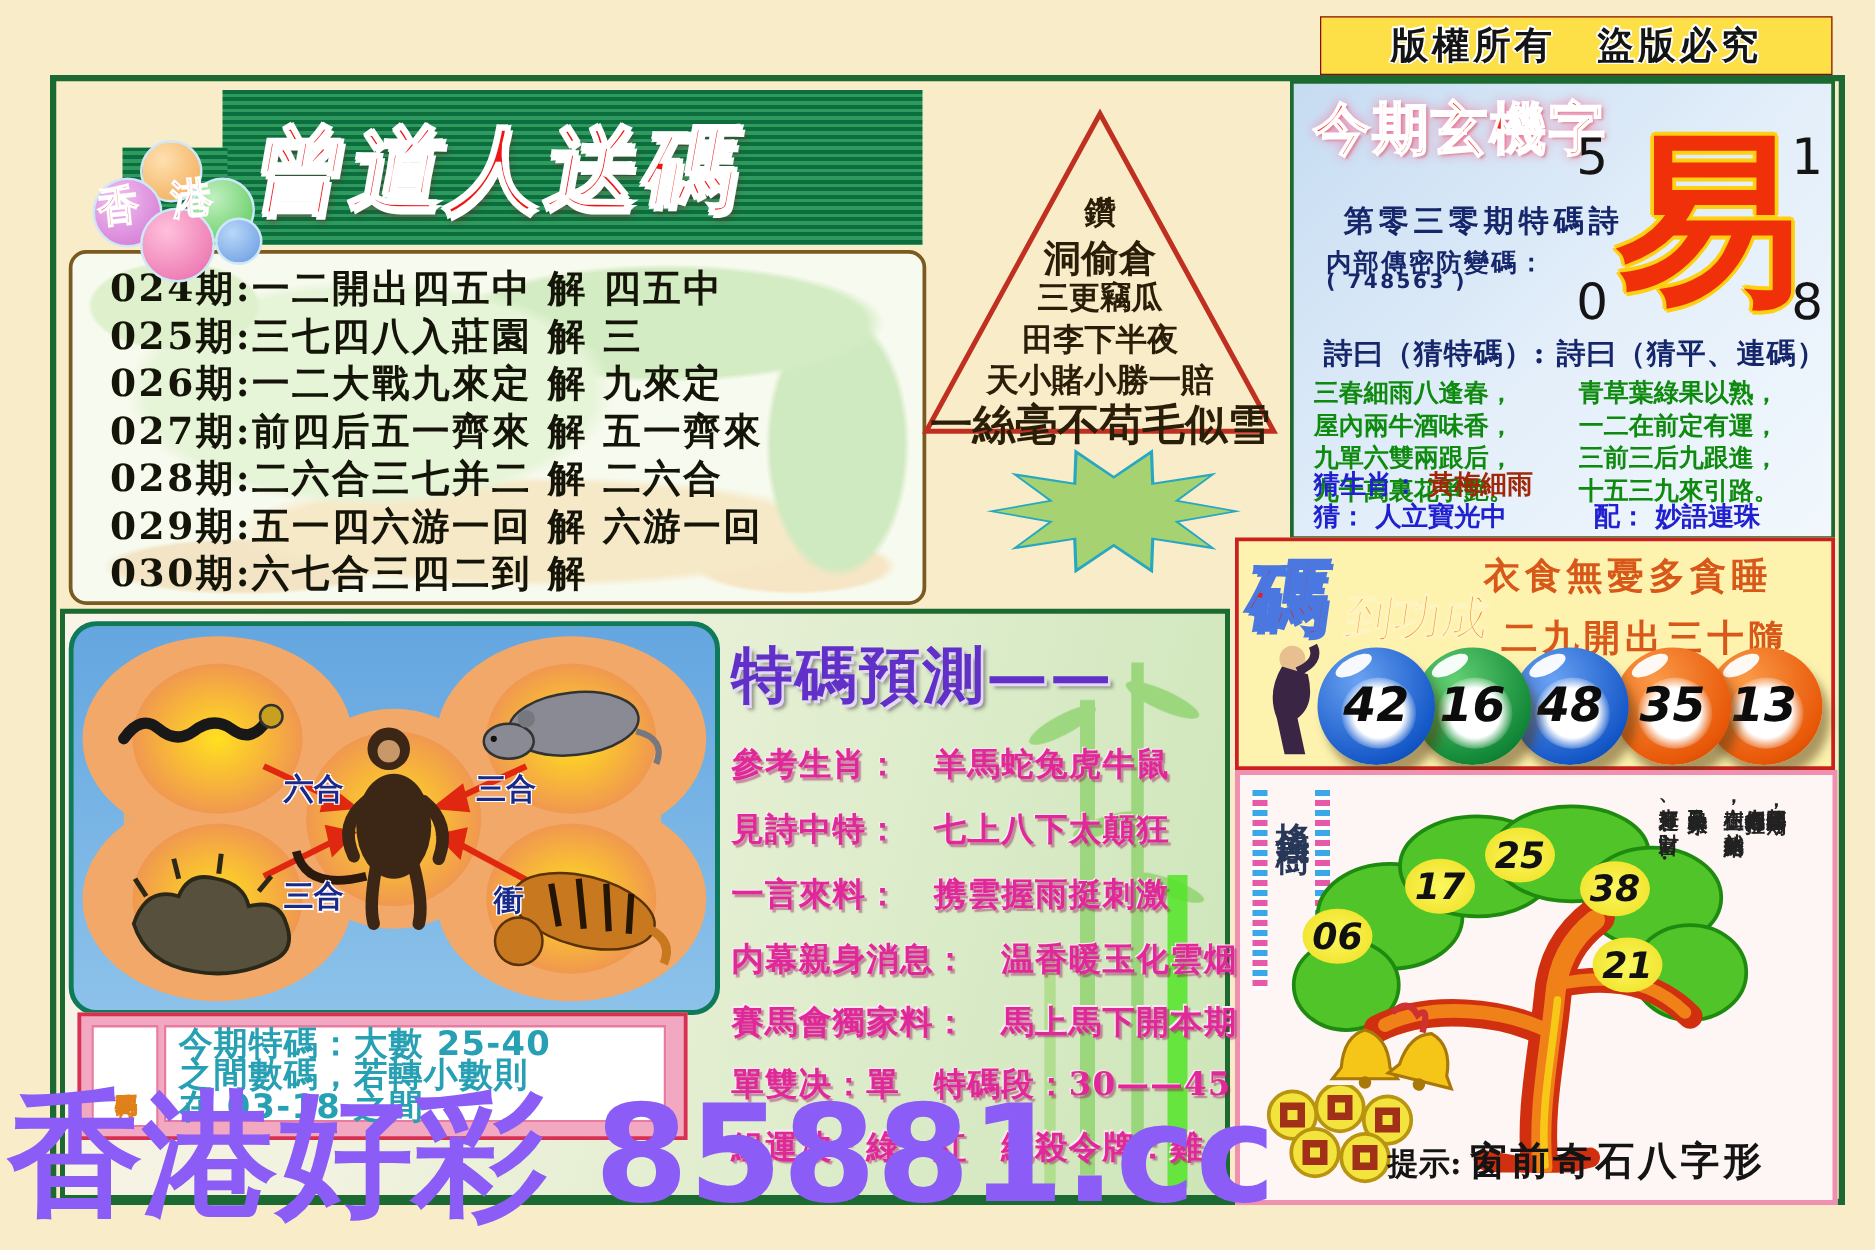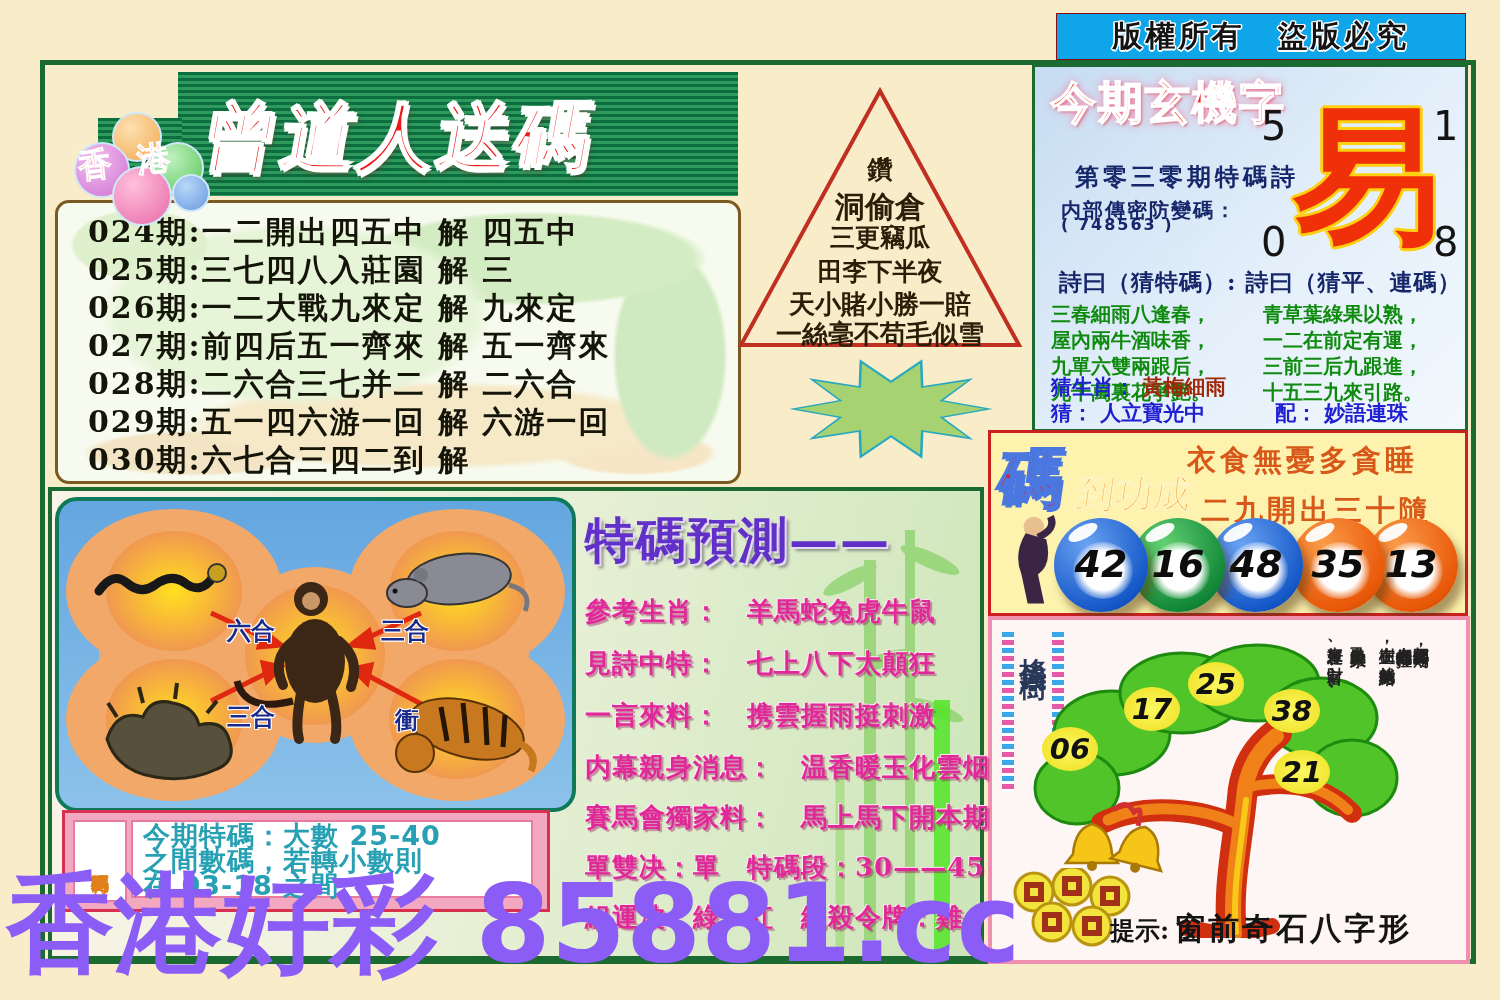--- a/index.html
+++ b/index.html
@@ -1,21 +1,21 @@
 <!DOCTYPE html>
 <html><head>
 <meta charset="utf-8">
 <style>
   html,body{margin:0;padding:0;}
   .page{position:relative;width:1500px;height:1000px;background:#f9edc9;overflow:hidden;
         font-family:"DejaVu Sans",sans-serif;}
   .abs{position:absolute;}
 
   
-  .banner{left:1056px;top:13px;width:408px;height:45px;background:#0ea5e9;border:1px solid #8a0a0a;
+  .banner{left:1056px;top:13px;width:408px;height:45px;background:#fde047;border:1px solid #8a0a0a;
           display:flex;align-items:center;justify-content:center;}
   .banner span{font-family:"DejaVu Serif",serif;font-weight:800;font-size:30px;color:#141414;letter-spacing:3px;
           text-shadow:1.5px 0 #fff,-1.5px 0 #fff,0 1.5px #fff,0 -1.5px #fff,1px 1px #fff,-1px -1px #fff,1px -1px #fff,-1px 1px #fff;}
 
   
   .outer{left:40px;top:60px;width:1426px;height:894px;border:5px solid #1a6a32;z-index:1;}
 
   
   .stripes{background:repeating-linear-gradient(180deg,#0c6e3e 0 3px,#2f9a5e 3px 6px);z-index:2;}
   .t-main{left:178px;top:72px;width:560px;height:124px;}
@@ -181,21 +181,21 @@
 
   <svg class="abs tri-wrap" width="290" height="266">
     <polygon points="145,6 6,260 284,260" fill="none" stroke="#c03020" stroke-width="4"></polygon>
   </svg>
   <div class="abs tri-lines">
     <div style="top:68px;font-size:25px">鑽</div>
     <div style="top:102px;font-size:30px">洞偷倉</div>
     <div style="top:136px;font-size:25px">三更竊瓜</div>
     <div style="top:170px;font-size:25px">田李下半夜</div>
     <div style="top:202px;font-size:26px">天小賭小勝一賠</div>
-    <div style="top:232px;font-size:26px">一絲毫不苟毛似雪</div>
+    <div style="top:232px;font-size:34px">一絲毫不苟毛似雪</div>
   </div>
 
   <div class="abs star">
     <div class="s1"></div>
     <div class="s2"></div>
   </div>
 
   <div class="abs mystery">
     <div class="abs m-head">今期玄機字</div>
     <div class="abs m-poemtitle">第零三零期特碼詩</div>

